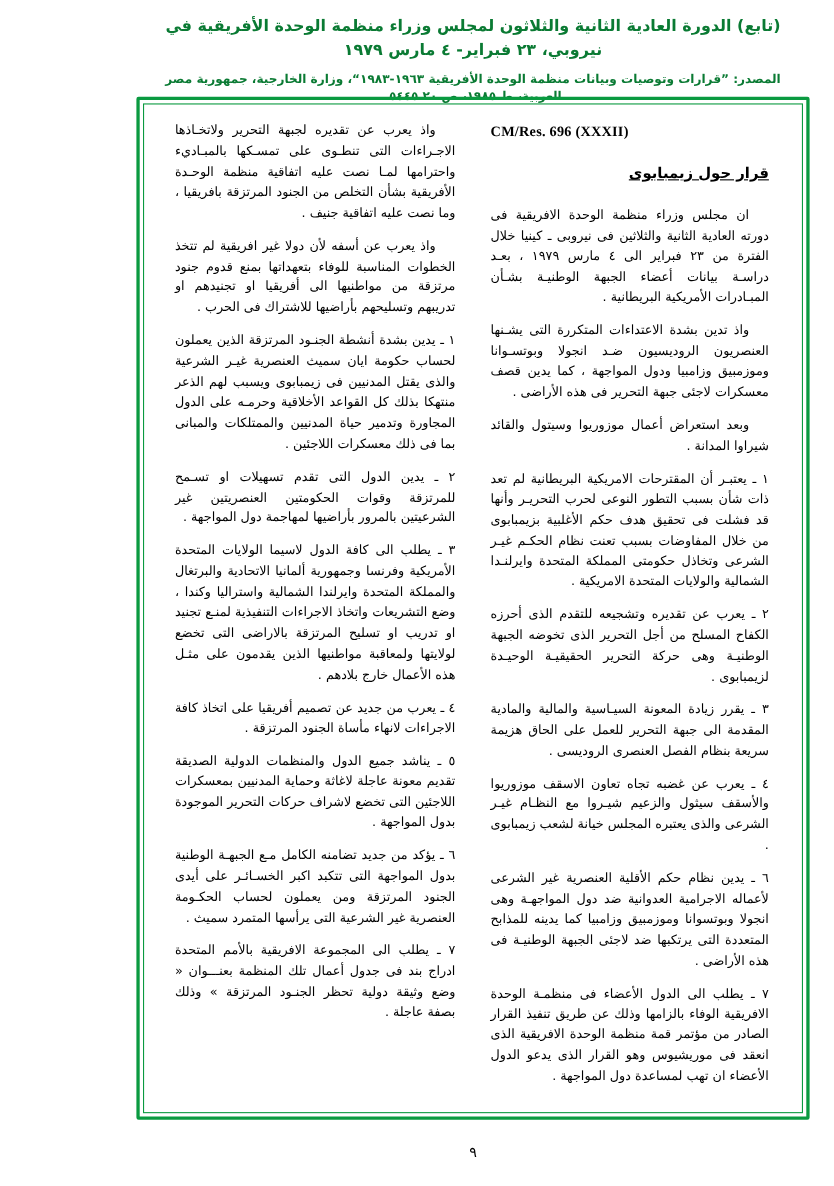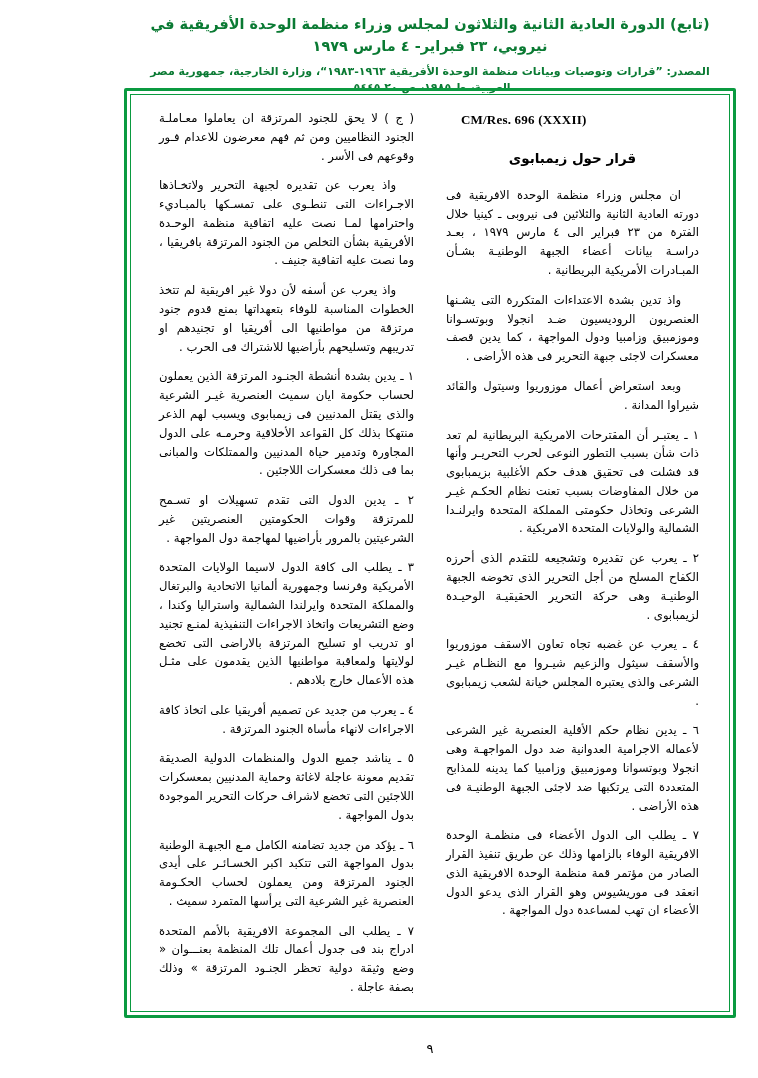--- a/index.html
+++ b/index.html
@@ -86,28 +86,28 @@
     width: 50%;
     padding: 0 16px 0 10px;
   }
 
   .res-number {
     font-family: "Liberation Serif", serif;
     direction: ltr;
     text-align: left;
     font-weight: bold;
     font-size: 13px;
-    margin: 0 0 18px 15px;
+    margin: 0 0 18px 0;
     letter-spacing: 0.2px;
   }
   .doc-title {
-    text-align: center;
     font-weight: bold;
     font-size: 13.5px;
     margin: 0 0 16px 0;
+    text-decoration: underline;
   }
   p.para {
     margin: 0 0 11px 0;
     text-indent: 0;
   }
   p.para.first-indent {
     text-indent: 18px;
   }
 
   
@@ -138,27 +138,27 @@
 
         <div class="col col-right">
           <div class="res-number">CM/Res. 696 (XXXII)</div>
           <div class="doc-title">قرار حول زيمبابوى</div>
 
           <p class="para first-indent">ان مجلس وزراء منظمة الوحدة الافريقية فى دورته العادية الثانية والثلاثين فى نيروبى ـ كينيا خلال الفترة من ٢٣ فبراير الى ٤ مارس ١٩٧٩ ، بعـد دراسـة بيانات أعضاء الجبهة الوطنيـة بشـأن المبـادرات الأمريكية البريطانية .</p>
           <p class="para first-indent">واذ تدين بشدة الاعتداءات المتكررة التى يشـنها العنصريون الروديسيون ضـد انجولا وبوتسـوانا وموزمبيق وزامبيا ودول المواجهة ، كما يدين قصف معسكرات لاجئى جبهة التحرير فى هذه الأراضى .</p>
           <p class="para first-indent">وبعد استعراض أعمال موزوريوا وسيتول والقائد شيراوا المدانة .</p>
           <p class="para">١ ـ يعتبـر أن المقترحات الامريكية البريطانية لم تعد ذات شأن بسبب التطور النوعى لحرب التحريـر وأنها قد فشلت فى تحقيق هدف حكم الأغلبية بزيمبابوى من خلال المفاوضات بسبب تعنت نظام الحكـم غيـر الشرعى وتخاذل حكومتى المملكة المتحدة وايرلنـدا الشمالية والولايات المتحدة الامريكية .</p>
           <p class="para">٢ ـ يعرب عن تقديره وتشجيعه للتقدم الذى أحرزه الكفاح المسلح من أجل التحرير الذى تخوضه الجبهة الوطنيـة وهى حركة التحرير الحقيقيـة الوحيـدة لزيمبابوى .</p>
+          <p class="para">٣ ـ يقرر زيادة المعونة السيـاسية والمالية والمادية المقدمة الى جبهة التحرير للعمل على الحاق هزيمة سريعة بنظام الفصل العنصرى الروديسى .</p>
           <p class="para">٤ ـ يعرب عن غضبه تجاه تعاون الاسقف موزوريوا والأسقف سيثول والزعيم شيـروا مع النظـام غيـر الشرعى والذى يعتبره المجلس خيانة لشعب زيمبابوى .</p>
           <p class="para">٦ ـ يدين نظام حكم الأقلية العنصرية غير الشرعى لأعماله الاجرامية العدوانية ضد دول المواجهـة وهى انجولا وبوتسوانا وموزمبيق وزامبيا كما يدينه للمذابح المتعددة التى يرتكبها ضد لاجئى الجبهة الوطنيـة فى هذه الأراضى .</p>
           <p class="para">٧ ـ يطلب الى الدول الأعضاء فى منظمـة الوحدة الافريقية الوفاء بالزامها وذلك عن طريق تنفيذ القرار الصادر من مؤتمر قمة منظمة الوحدة الافريقية الذى انعقد فى موريشيوس وهو القرار الذى يدعو الدول الأعضاء ان تهب لمساعدة دول المواجهة .</p>
         </div>
 
         <div class="col col-left">
-          <p class="para">( ج ) لا يحق للجنود المرتزقة ان يعاملوا معـاملـة الجنود النظاميين ومن ثم فهم معرضون للاعدام فـور وقوعهم فى الأسر .</p>
           <p class="para first-indent">واذ يعرب عن تقديره لجبهة التحرير ولاتخـاذها الاجـراءات التى تنطـوى على تمسـكها بالمبـاديء واحترامها لمـا نصت عليه اتفاقية منظمة الوحـدة الأفريقية بشأن التخلص من الجنود المرتزقة بافريقيا ، وما نصت عليه اتفاقية جنيف .</p>
           <p class="para first-indent">واذ يعرب عن أسفه لأن دولا غير افريقية لم تتخذ الخطوات المناسبة للوفاء بتعهداتها بمنع قدوم جنود مرتزقة من مواطنيها الى أفريقيا او تجنيدهم او تدريبهم وتسليحهم بأراضيها للاشتراك فى الحرب .</p>
           <p class="para">١ ـ يدين بشدة أنشطة الجنـود المرتزقة الذين يعملون لحساب حكومة ايان سميث العنصرية غيـر الشرعية والذى يقتل المدنيين فى زيمبابوى ويسبب لهم الذعر منتهكا بذلك كل القواعد الأخلاقية وحرمـه على الدول المجاورة وتدمير حياة المدنيين والممتلكات والمبانى بما فى ذلك معسكرات اللاجئين .</p>
           <p class="para">٢ ـ يدين الدول التى تقدم تسهيلات او تسـمح للمرتزقة وقوات الحكومتين العنصريتين غير الشرعيتين بالمرور بأراضيها لمهاجمة دول المواجهة .</p>
           <p class="para">٣ ـ يطلب الى كافة الدول لاسيما الولايات المتحدة الأمريكية وفرنسا وجمهورية ألمانيا الاتحادية والبرتغال والمملكة المتحدة وايرلندا الشمالية واستراليا وكندا ، وضع التشريعات واتخاذ الاجراءات التنفيذية لمنـع تجنيد او تدريب او تسليح المرتزقة بالاراضى التى تخضع لولايتها ولمعاقبة مواطنيها الذين يقدمون على مثـل هذه الأعمال خارج بلادهم .</p>
           <p class="para">٤ ـ يعرب من جديد عن تصميم أفريقيا على اتخاذ كافة الاجراءات لانهاء مأساة الجنود المرتزقة .</p>
           <p class="para">٥ ـ يناشد جميع الدول والمنظمات الدولية الصديقة تقديم معونة عاجلة لاغاثة وحماية المدنيين بمعسكرات اللاجئين التى تخضع لاشراف حركات التحرير الموجودة بدول المواجهة .</p>
           <p class="para">٦ ـ يؤكد من جديد تضامنه الكامل مـع الجبهـة الوطنية بدول المواجهة التى تتكبد اكبر الخسـائـر على أيدى الجنود المرتزقة ومن يعملون لحساب الحكـومة العنصرية غير الشرعية التى يرأسها المتمرد سميث .</p>
           <p class="para">٧ ـ يطلب الى المجموعة الافريقية بالأمم المتحدة ادراج بند فى جدول أعمال تلك المنظمة بعنـــوان « وضع وثيقة دولية تحظر الجنـود المرتزقة » وذلك بصفة عاجلة .</p>
         </div>

